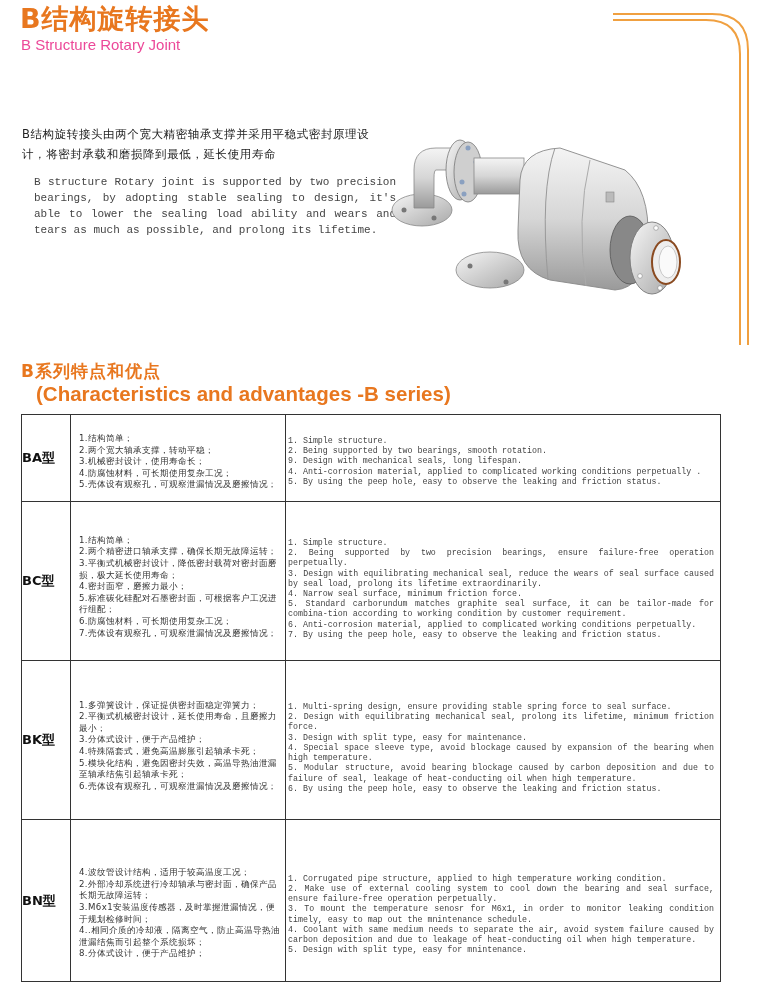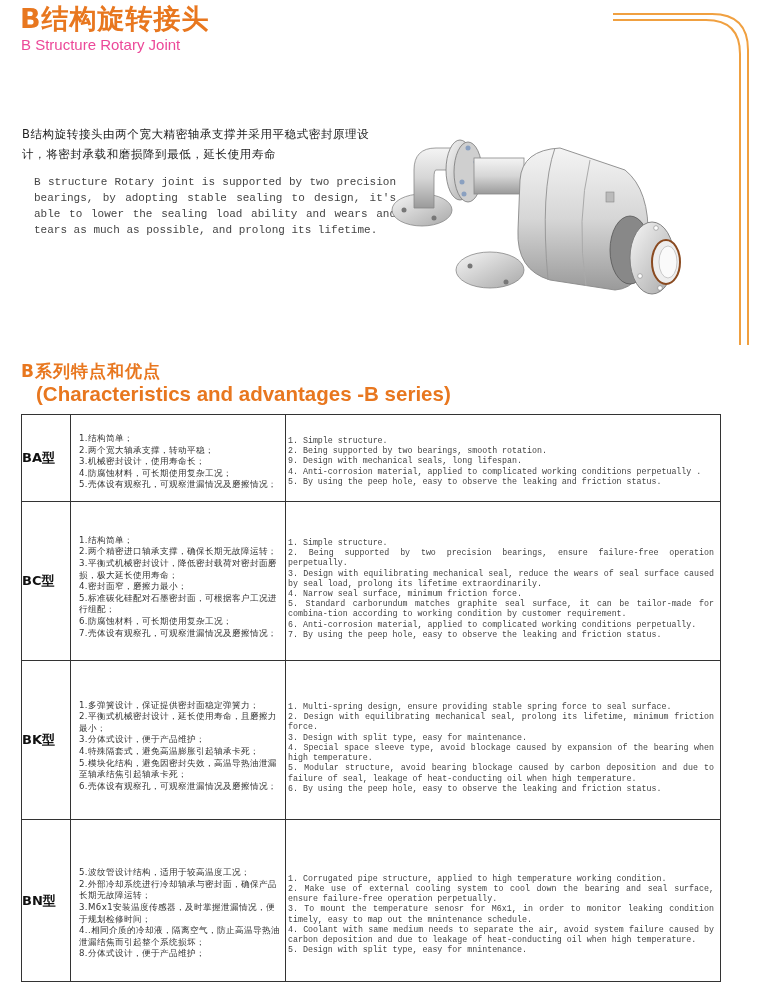--- a/index.html
+++ b/index.html
@@ -200,21 +200,21 @@
         <span class="li">4. Special space sleeve type, avoid blockage caused by expansion of the bearing when high temperature.</span>
         <span class="li">5. Modular structure, avoid bearing blockage caused by carbon deposition and due to failure of seal, leakage of heat-conducting oil when high temperature.</span>
         <span class="li">6. By using the peep hole, easy to observe the leaking and friction status.</span>
       </div>
     </td>
   </tr>
   <tr style="height:162px">
     <td class="model">BN型</td>
     <td class="cn">
       <div class="cn-list" style="padding-top:26px">
-        <span class="li">5.波纹管设计结构，适用于较高温度工况；</span>
+        <span class="li">4.波纹管设计结构，适用于较高温度工况；</span>
         <span class="li">2.外部冷却系统进行冷却轴承与密封面，确保产品长期无故障运转；</span>
         <span class="li">3.M6x1安装温度传感器，及时掌握泄漏情况，便于规划检修时间；</span>
         <span class="li">4..相同介质的冷却液，隔离空气，防止高温导热油泄漏结焦而引起整个系统损坏；</span>
         <span class="li">8.分体式设计，便于产品维护；</span>
       </div>
     </td>
     <td class="en">
       <div class="en-list" style="padding-top:28px">
         <span class="li">1. Corrugated pipe structure, applied to high temperature working condition.</span>
         <span class="li">2. Make use of external cooling system to cool down the bearing and seal surface, ensure failure-free operation perpetually.</span>

